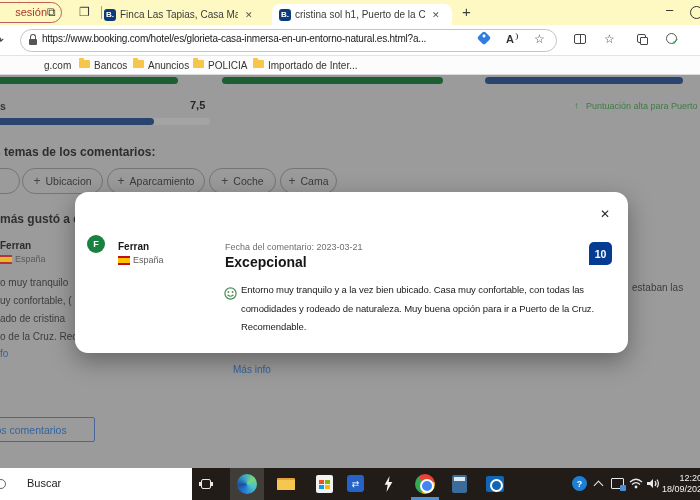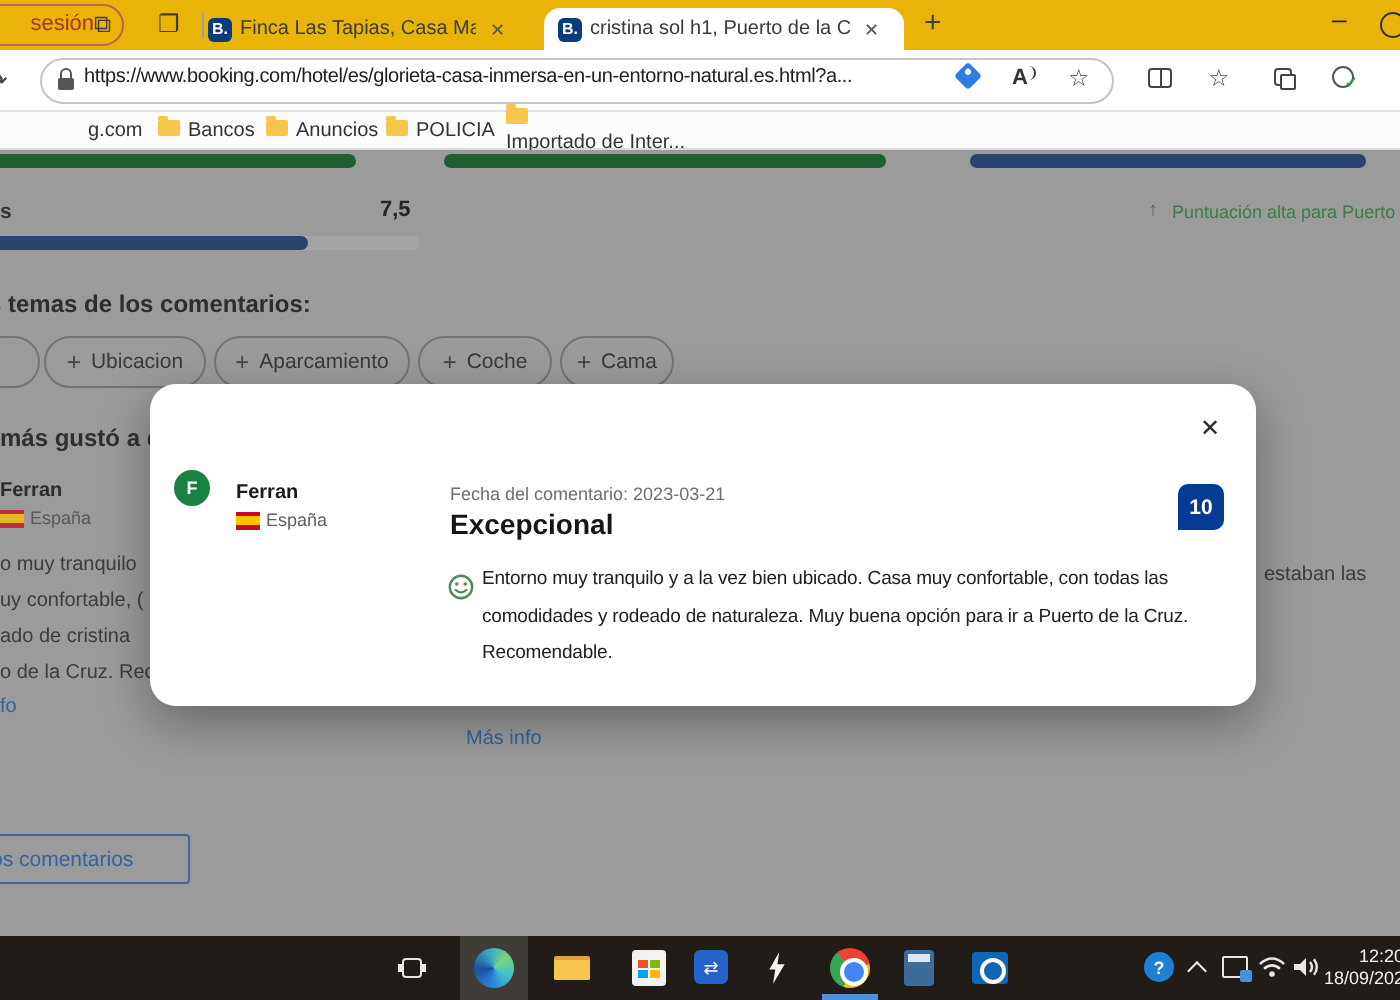--- a/index.html
+++ b/index.html
@@ -1,21 +1,21 @@
 <!DOCTYPE html>
 <html><head>
 <meta charset="utf-8">
 <style>
   * { margin:0; padding:0; box-sizing:border-box; }
   body { font-family:"Liberation Sans", sans-serif; background:#444; }
   #screen { position:relative; width:700px; height:500px; overflow:hidden; background:#9b9b9b; }
   .abs { position:absolute; }
 
   
-  #tabbar { left:0; top:0; width:700px; height:25px; background:#eab308; }
+  #tabbar { left:0; top:0; width:700px; height:25px; background:#fef9c3; }
   .session-pill { left:-52px; top:2px; width:114px; height:21px; border:1.5px solid #c0605c;
     border-radius:12px; color:#a8332e; font-size:11px; text-align:right; padding:3px 14px 0 0; }
   .tb-icon { top:5px; font-size:12px; color:#3c3c3c; }
   .tb-divider { left:101px; top:6px; width:1px; height:13px; background:#9aa0a6; }
   .tab { top:4px; height:21px; display:flex; align-items:center; }
   .tab.active { background:#ffffff; border-radius:8px 8px 0 0; }
   .favicon { width:12px; height:12px; background:#0c3b7c; border-radius:3px; color:#fff;
     font-size:8px; font-weight:bold; display:flex; align-items:center; justify-content:center; flex:0 0 12px; }
   .tab-title { font-size:10px; color:#3a3a3a; white-space:nowrap; overflow:hidden; margin:0 4px; }
   .tab-close { font-size:9px; color:#555; padding:0 3px; }
@@ -200,21 +200,21 @@
       <span>Bancos</span>
     </div>
     <div class="bm" style="left:92px;">
       <span class="folder"></span>
       <span>Anuncios</span>
     </div>
     <div class="bm" style="left:152px;">
       <span class="folder"></span>
       <span>POLICIA</span>
     </div>
-    <div class="bm" style="left:212px;flex-direction:column;">
+    <div class="bm" style="left:212px;">
       <span class="folder"></span>
       <span>Importado de Inter...</span>
     </div>
   </div>
 
   <div class="abs" id="page">
     <div class="abs bar g1"></div>
     <div class="abs bar g2"></div>
     <div class="abs bar b1"></div>
 
@@ -276,20 +276,24 @@
     <svg class="abs m-smiley" viewBox="0 0 13 13">
       <circle cx="6.5" cy="6.5" r="5.6" fill="none" stroke="#4c8c58" stroke-width="1.2"></circle>
       <circle cx="4.4" cy="5" r="0.9" fill="#4c8c58"></circle>
       <circle cx="8.6" cy="5" r="0.9" fill="#4c8c58"></circle>
       <path d="M3.8 8 Q6.5 10.4 9.2 8" fill="none" stroke="#4c8c58" stroke-width="1.1" stroke-linecap="round"></path>
     </svg>
     <div class="abs m-text">Entorno muy tranquilo y a la vez bien ubicado. Casa muy confortable, con todas las comodidades y rodeado de naturaleza. Muy buena opción para ir a Puerto de la Cruz. Recomendable.</div>
   </div>
 
   <div class="abs" id="taskbar">
+    <div class="abs tb-search">
+      <div class="abs search-ring"></div>
+      <div class="abs search-label">Buscar</div>
+    </div>
     <div class="abs tv-ic"></div>
     <div class="abs edge-tile"></div>
     <div class="abs edge-ic"></div>
     <div class="abs fold-back"></div>
     <div class="abs fold-front"></div>
     <div class="abs store-ic"></div>
     <div class="abs sync-ic">⇄</div>
     <div class="abs bolt-ic"></div>
     <div class="abs chrome-ic"></div>
     <div class="abs chrome-line"></div>

